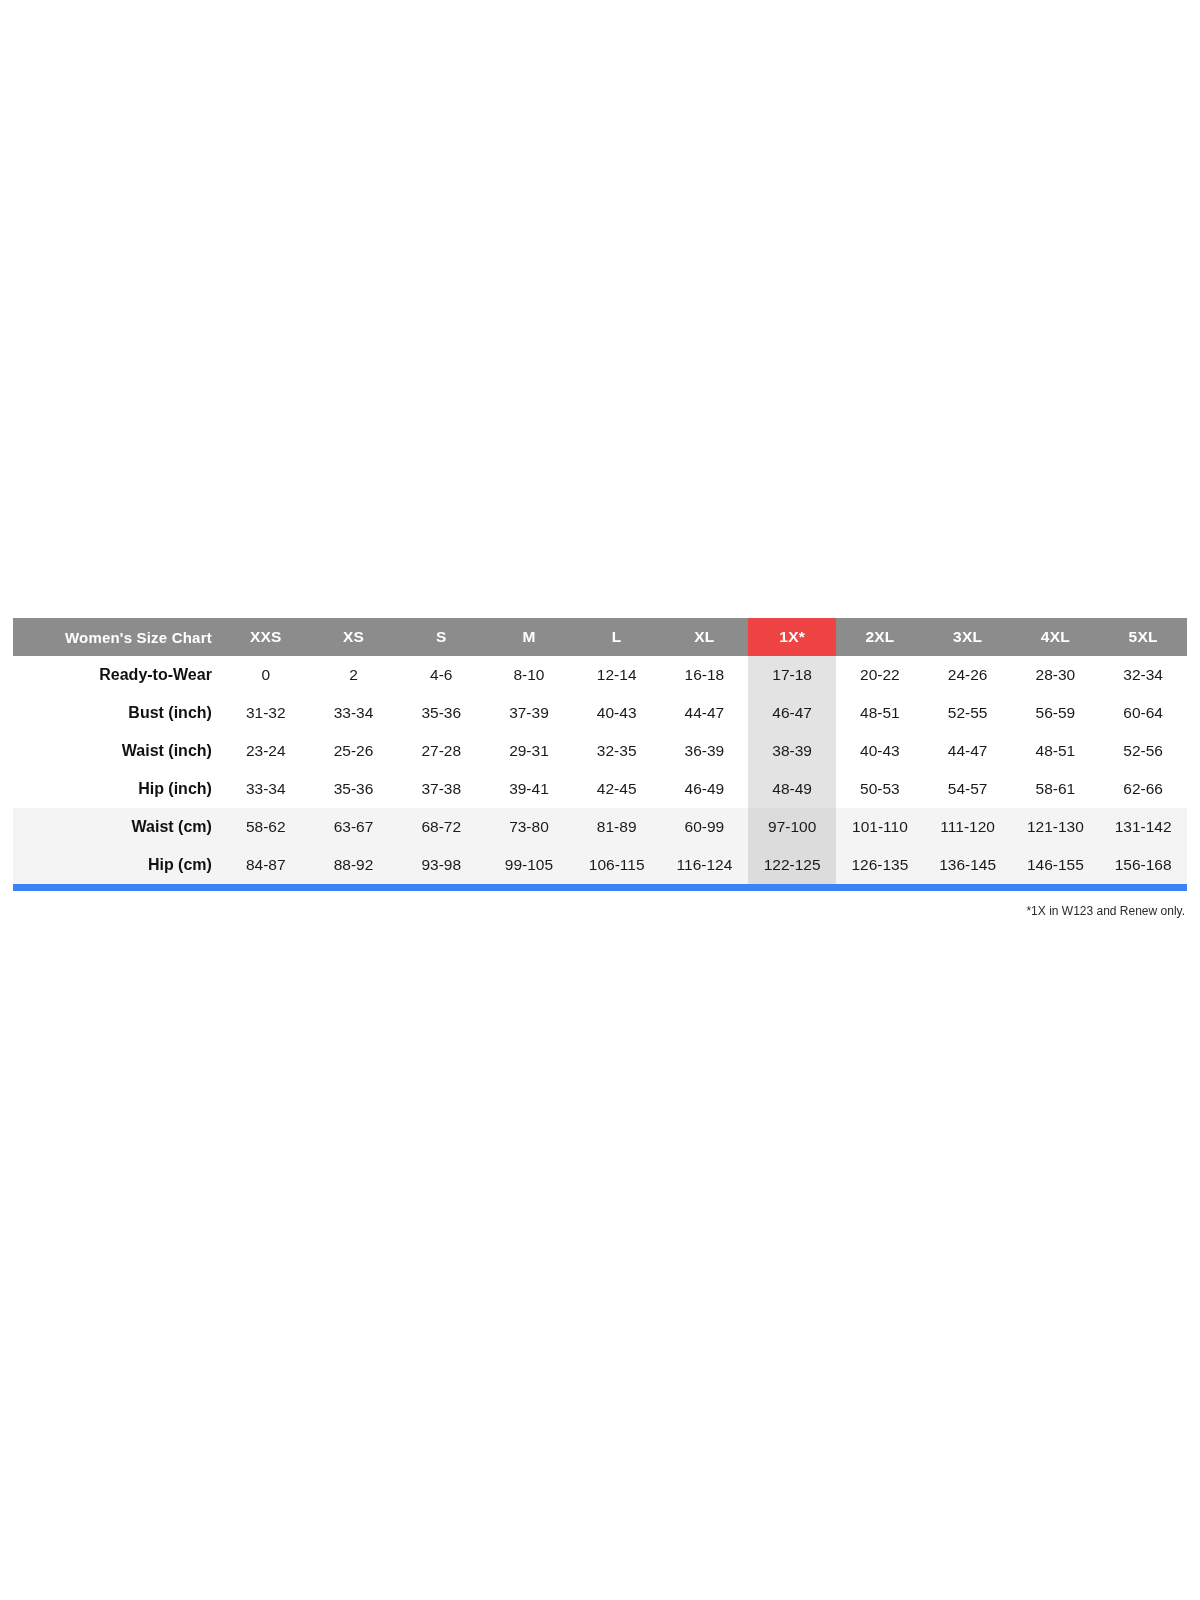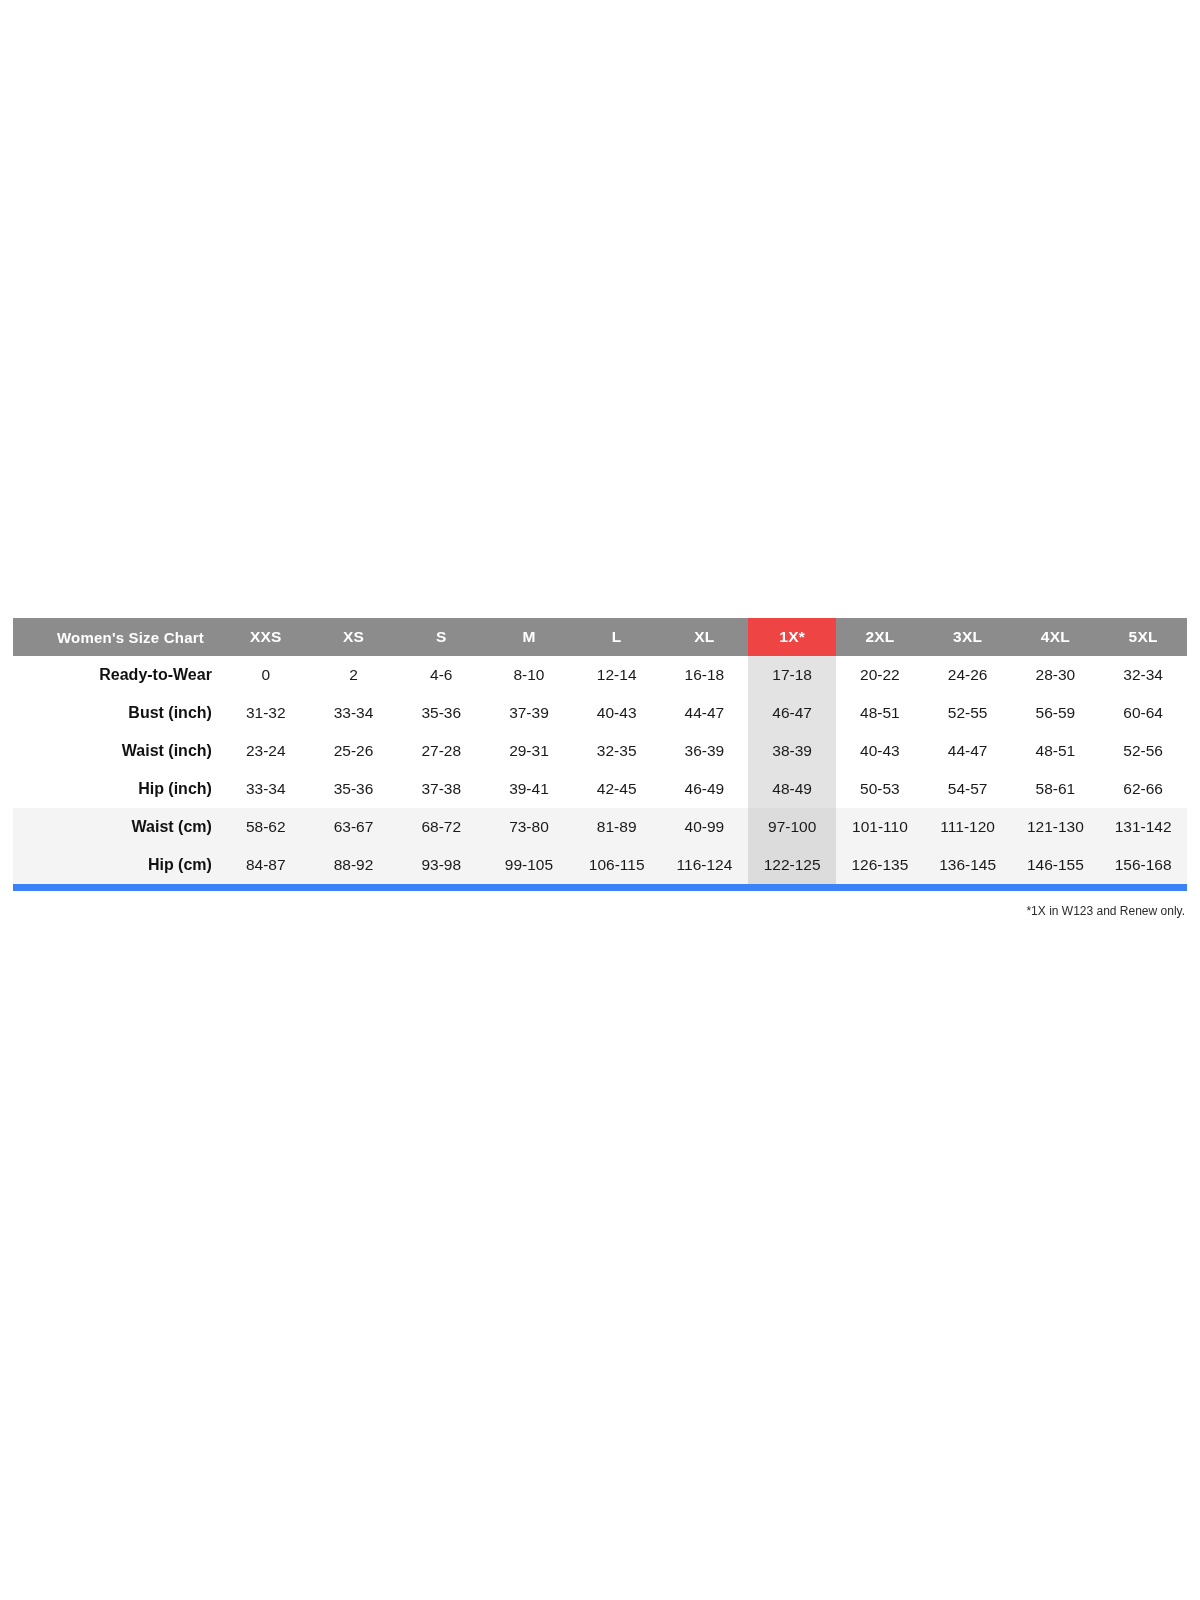--- a/index.html
+++ b/index.html
@@ -48,20 +48,21 @@
   }
 
   
   tr.header-row th {
     background: #8c8c8c;
     color: #ffffff;
     font-weight: bold;
     letter-spacing: 0.2px;
   }
   tr.header-row th.rowhead {
+    text-align: right;
     padding-right: 10px;
     font-size: 15px;
     padding-left: 36px;
   }
   tr.header-row th.hl {
     background: #ef4444;
   }
 
   
   tbody tr td.rowhead {
@@ -201,21 +202,21 @@
         </tr>
 
 
         <tr class="r-grey">
           <td class="rowhead">Waist (cm)</td>
           <td>58-62</td>
           <td>63-67</td>
           <td>68-72</td>
           <td>73-80</td>
           <td>81-89</td>
-          <td>40-99</td>
+          <td>60-99</td>
           <td class="hl">97-100</td>
           <td>101-110</td>
           <td>111-120</td>
           <td>121-130</td>
           <td>131-142</td>
         </tr>
 
         <tr class="r-grey">
           <td class="rowhead">Hip (cm)</td>
           <td>84-87</td>

